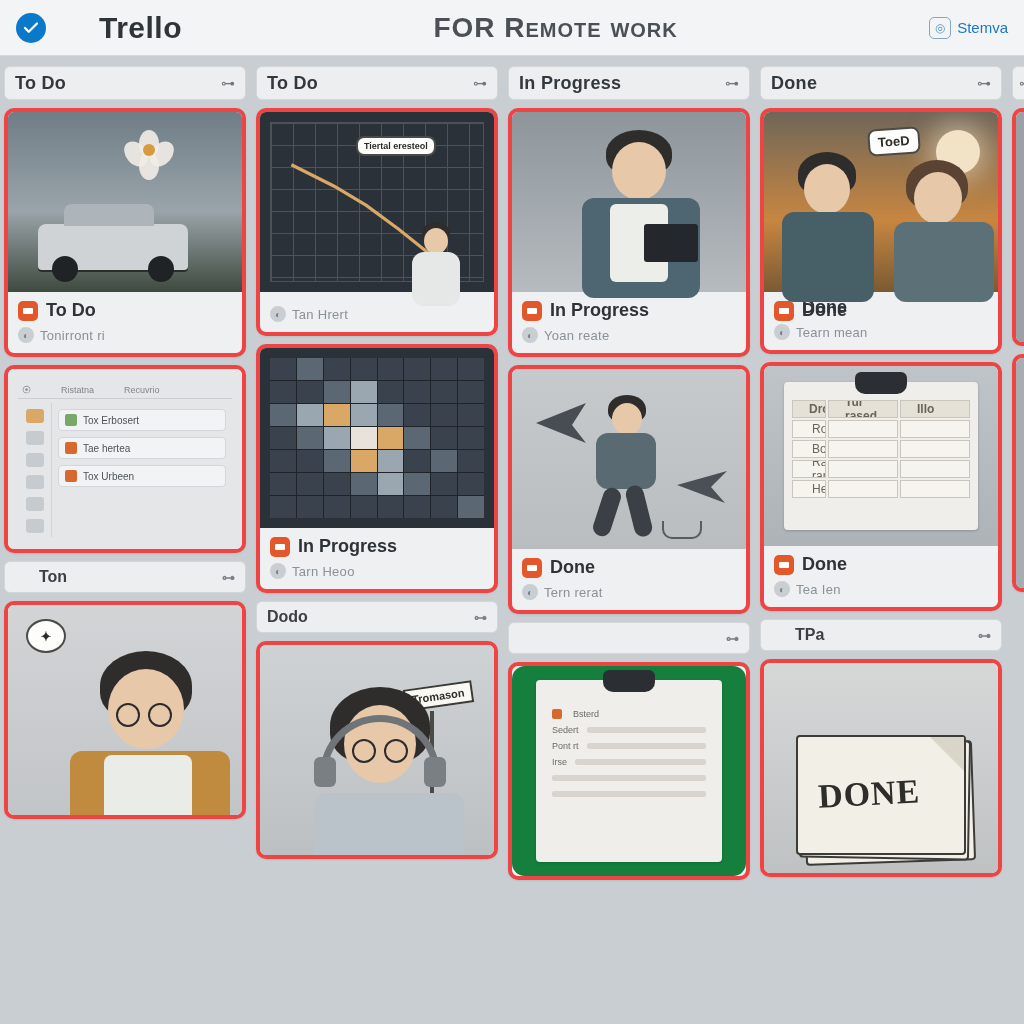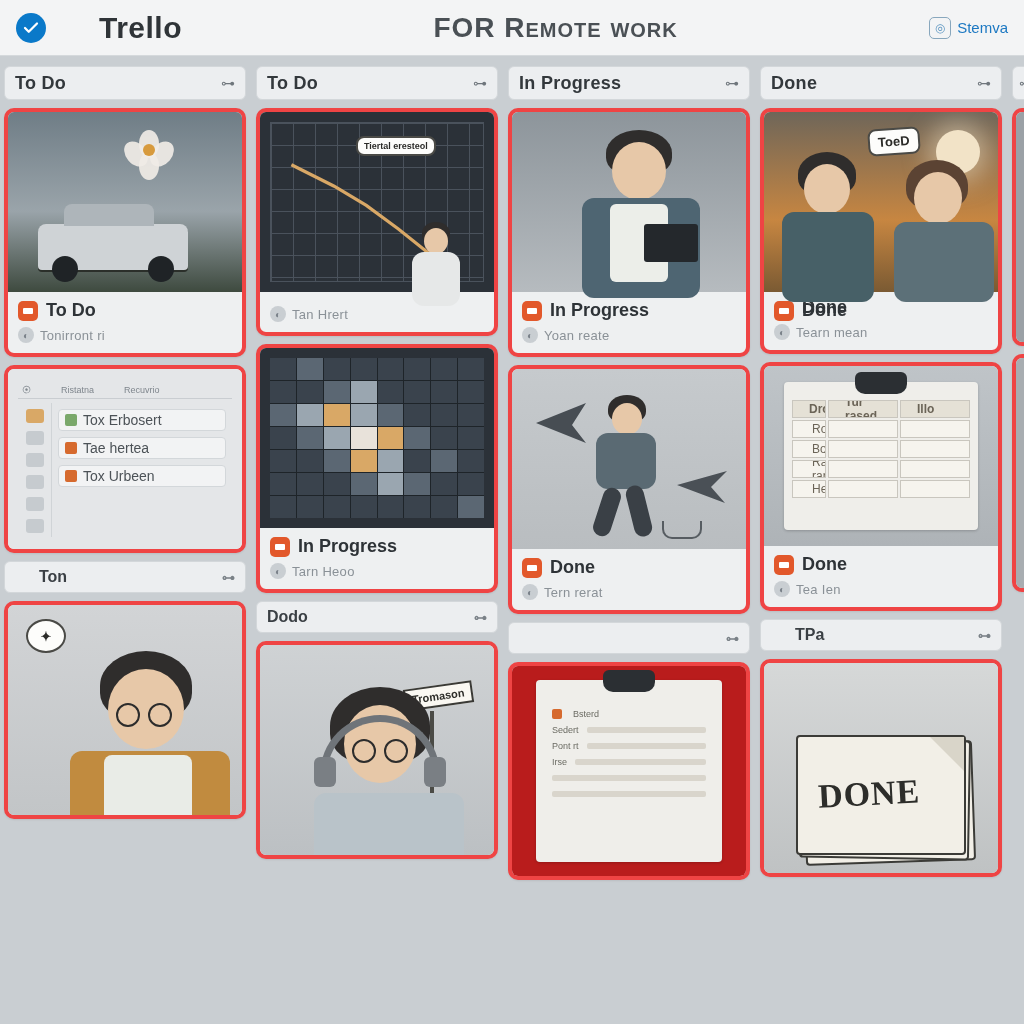--- a/index.html
+++ b/index.html
@@ -192,21 +192,21 @@
   .mini-list .panel{position:absolute;inset:12px 10px;}
   .mini-list .hdrow{height:18px;border-bottom:1px solid #c9cdd1;display:flex;gap:30px;
     font-size:9px;color:#7f868d;padding:0 4px;align-items:center;}
   .mini-list .body{top:22px;left:0;right:0;bottom:0;position:absolute;display:flex;}
   .mini-list .side{width:34px;border-right:1px solid #d0d4d7;
     display:flex;flex-direction:column;gap:8px;padding-top:6px;align-items:center;}
   .mini-list .side .b{width:18px;height:14px;border-radius:3px;background:#d9a866;}
   .mini-list .side .g{background:#c6cbcf;}
   .mini-list .main{flex:1;padding:6px 6px;display:flex;flex-direction:column;gap:6px;}
   .mini-list .item{height:22px;background:#f2f3f4;border:1px solid #d3d7da;border-radius:4px;
-    display:flex;align-items:center;gap:6px;padding:0 6px;font-size:14px;color:#4c5257;}
+    display:flex;align-items:center;gap:6px;padding:0 6px;font-size:10px;color:#4c5257;}
   .mini-list .item .sq{width:12px;height:12px;border-radius:2px;background:#d66a2e;}
   .mini-list .item .sq.g{background:#7aa86b;}
 
   
   .stack-cover{background:linear-gradient(#d6d8d8,#bfc2c3);}
   .stack{position:absolute;left:32px;bottom:18px;width:170px;height:120px;}
   .stack .sheet{position:absolute;inset:0;background:#f2efe7;border:2px solid #3b3b37;
     border-radius:4px;}
   .stack .s1{transform:translate(8px,8px) rotate(-2deg);}
   .stack .s2{transform:translate(4px,4px) rotate(1deg);}
@@ -215,21 +215,21 @@
     font-family:"Comic Sans MS","Segoe Script",cursive;color:#2d2d2a;
     transform:rotate(-3deg);letter-spacing:1px;}
   .stack .fold{position:absolute;top:0;right:0;width:0;height:0;
     border-left:34px solid transparent;border-top:34px solid #d9d5c9;}
 
   
   .walk-cover{background:linear-gradient(#c6cacd,#b9bdc0);}
   .bird{position:absolute;color:#3b4046;transform:rotate(0deg);}
 
   
-  .proj-cover{background:#b91c1c;}
+  .proj-cover{background:#15803d;border-radius:13px;}
   .proj{position:absolute;inset:14px 16px;background:#f3f2ee;border-radius:3px;
     box-shadow:0 1px 2px rgba(0,0,0,0.15);padding:6px 8px;font-size:9px;color:#6b6b63;}
   .proj .row{display:flex;gap:8px;align-items:center;height:16px;}
   .proj .bar{flex:1;height:6px;background:#d9d5cc;border-radius:2px;}
 
   
   .duo-cover{background:linear-gradient(#6f6659,#c78641 60%,#7a5a33);}
   .sunset .sun{position:absolute;right:18px;top:18px;width:44px;height:44px;
     border-radius:50%;background:#f2e3c7;box-shadow:0 0 24px 8px rgba(242,227,199,0.5);}
 

